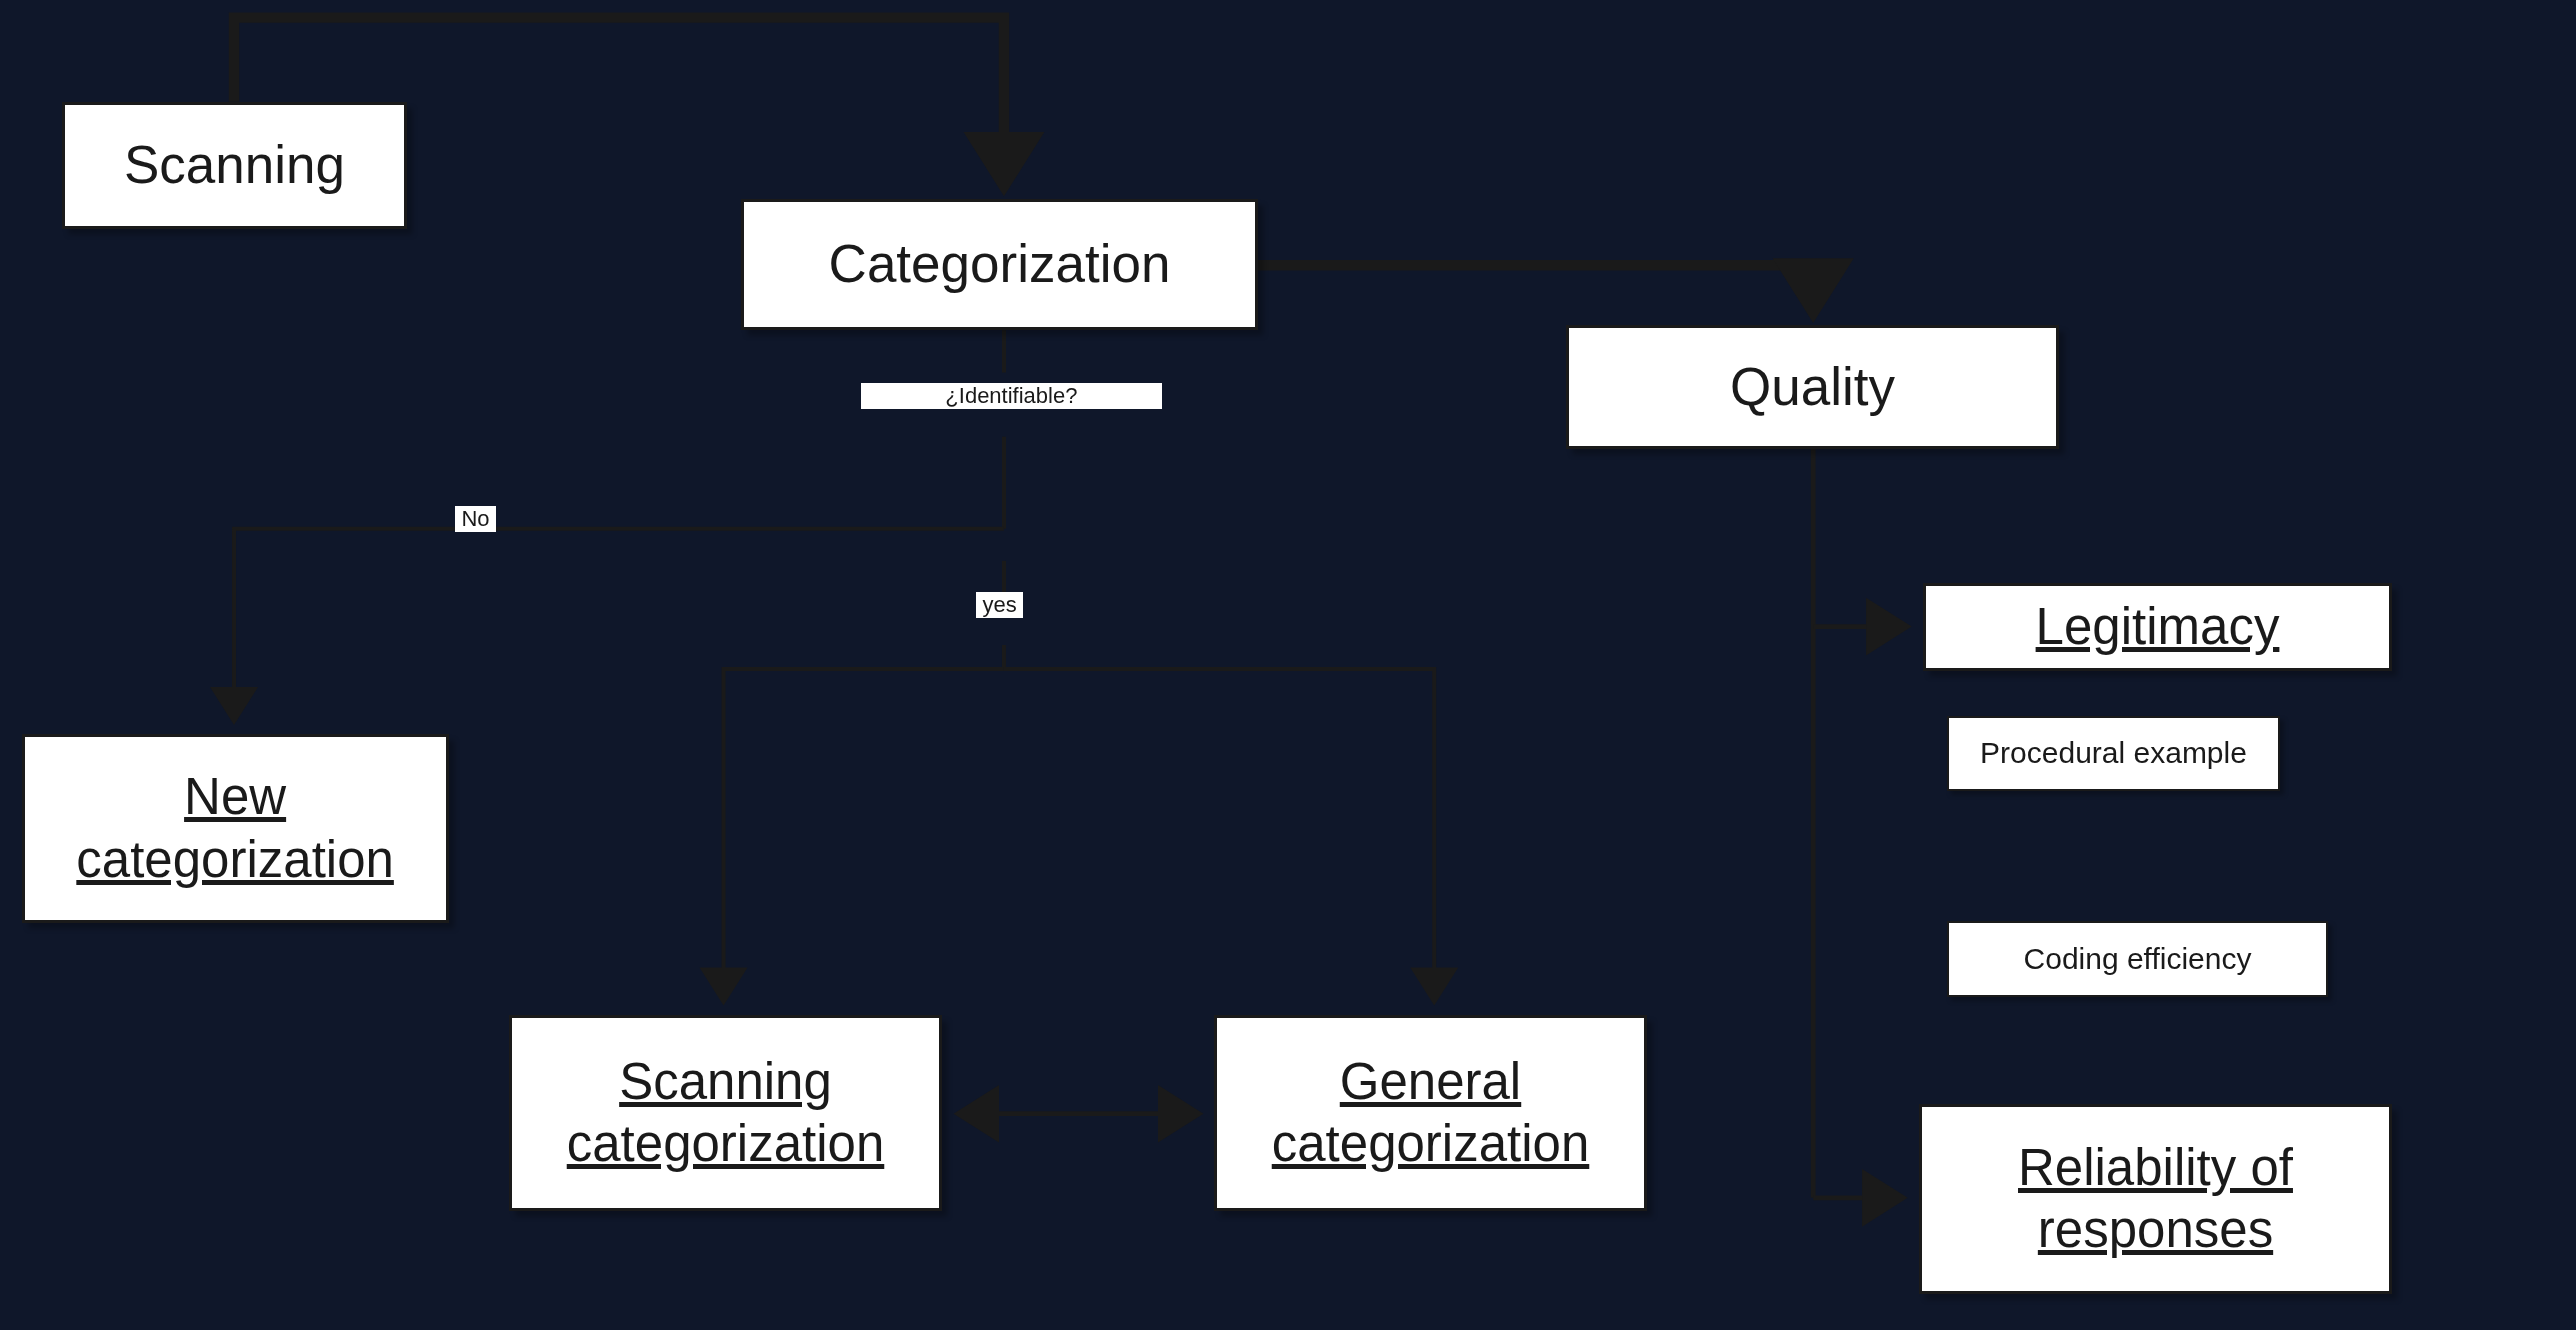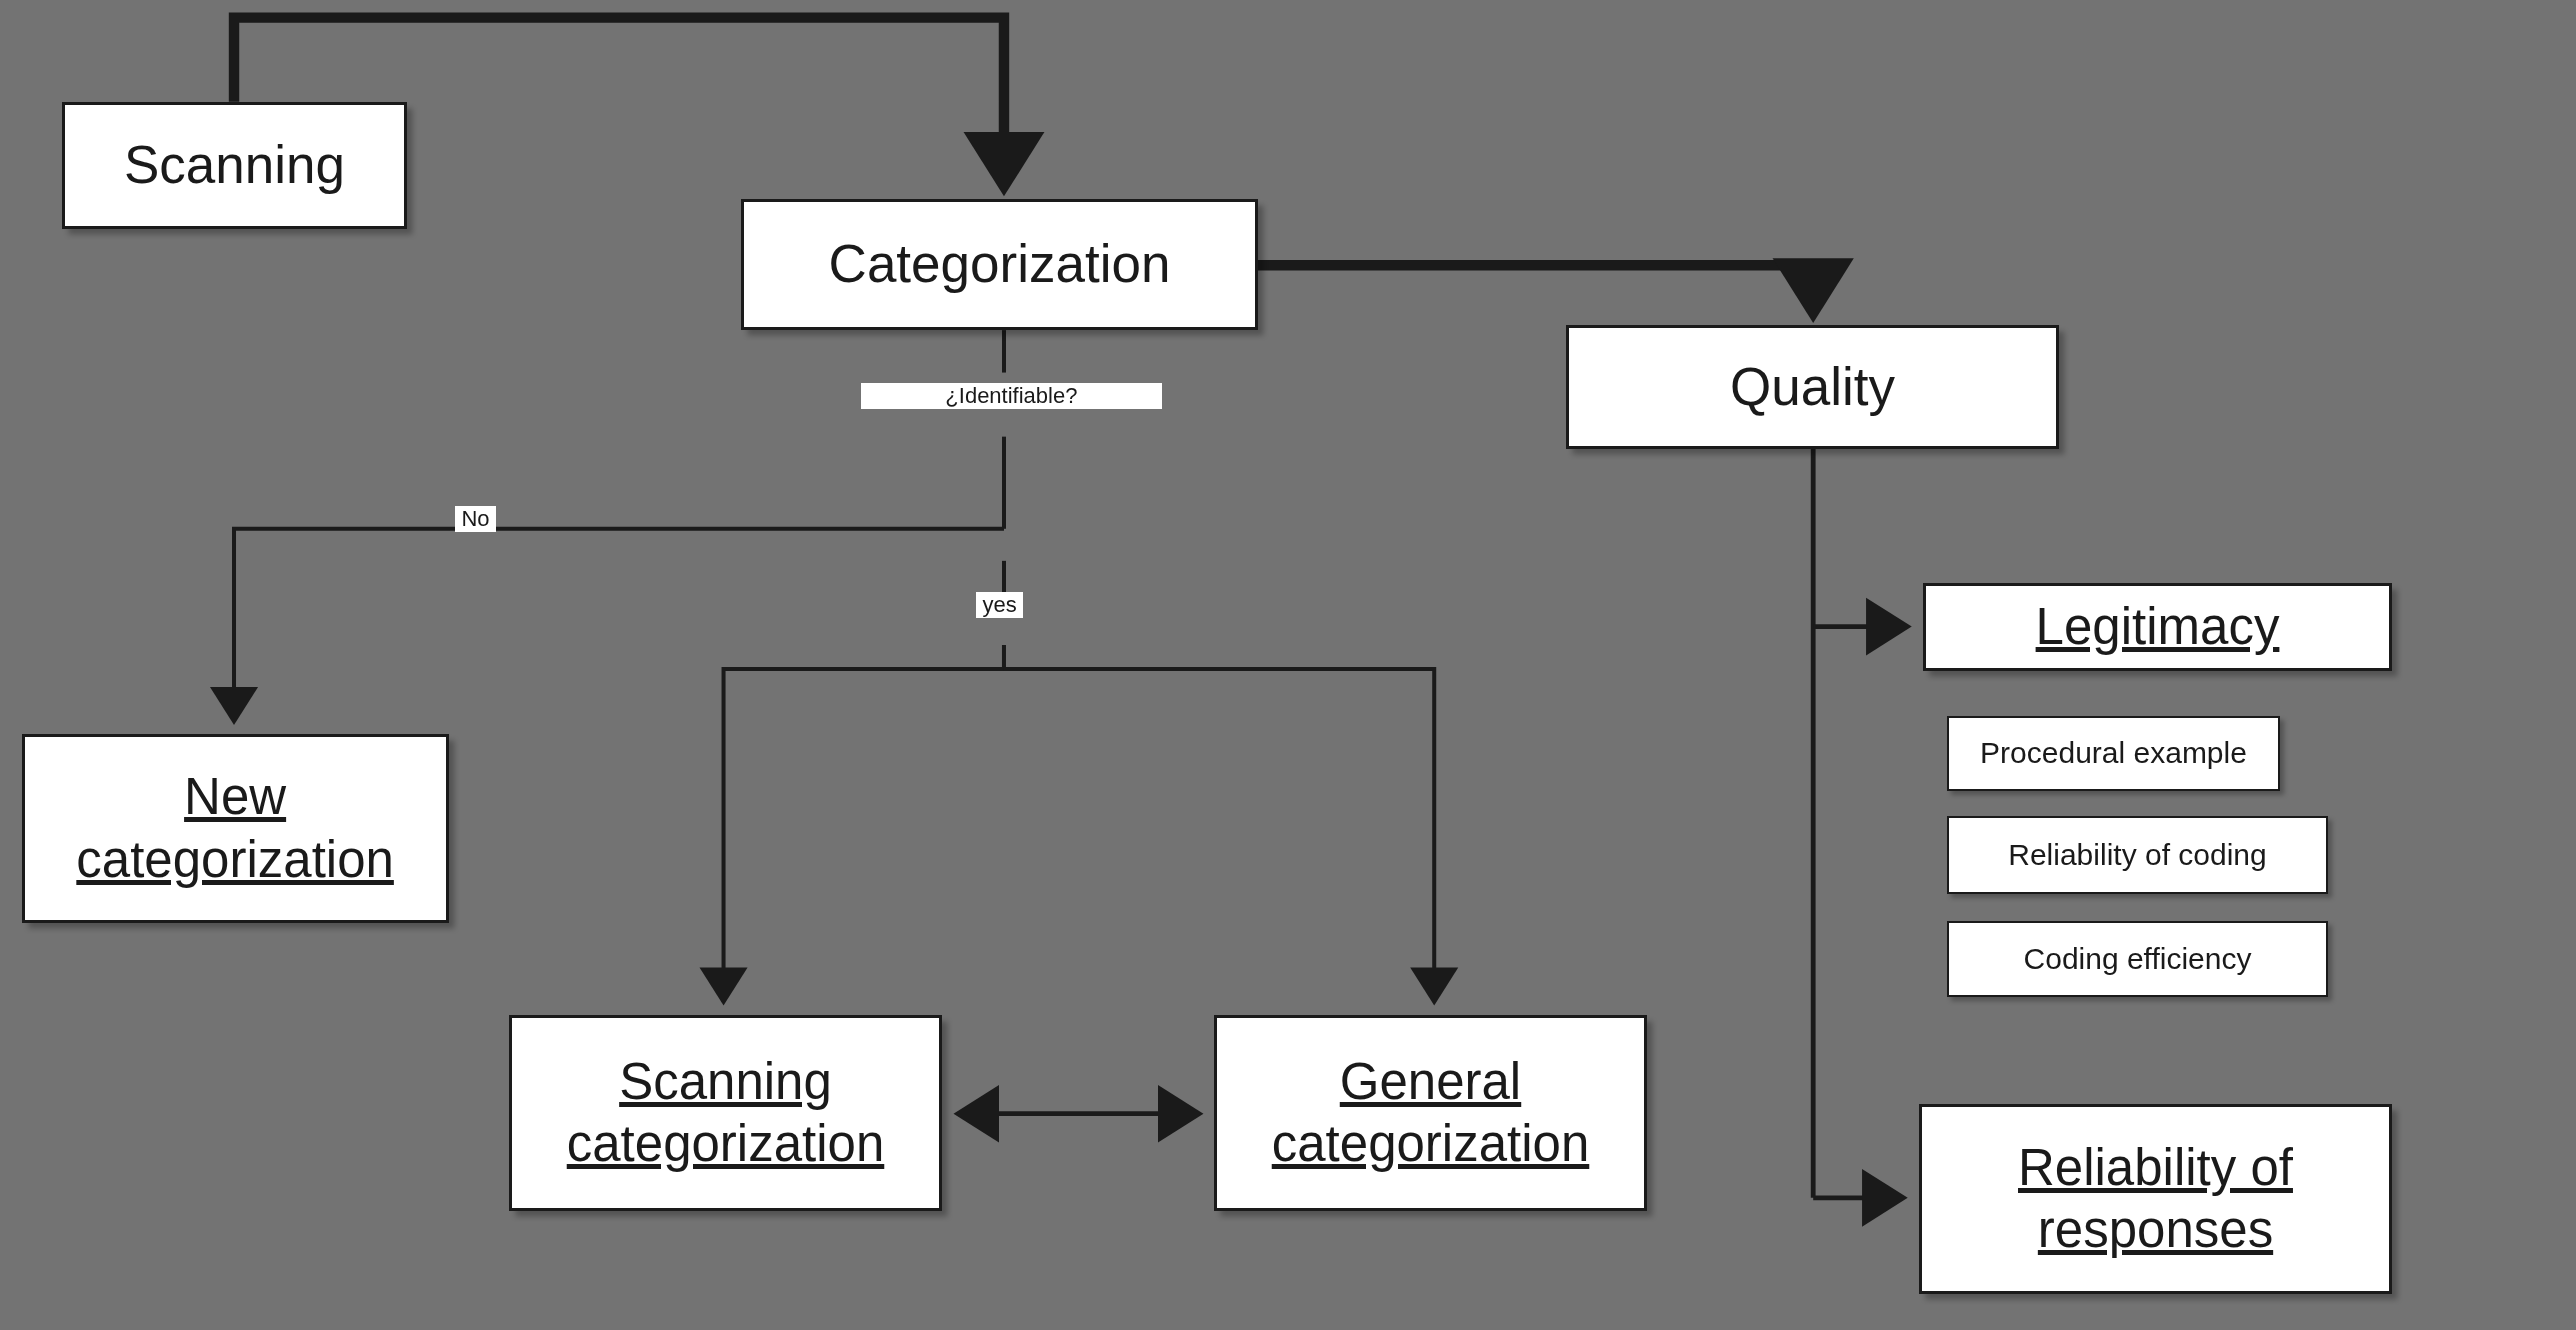--- a/index.html
+++ b/index.html
@@ -8,21 +8,21 @@
     padding: 0;
     background: #ffffff;
   }
   body {
     font-family: "Liberation Sans", sans-serif;
   }
   #canvas {
     position: relative;
     width: 2576px;
     height: 1330px;
-    background: #737373;
+    background: #0f172a;
     overflow: hidden;
   }
   #svg-layer {
     position: absolute;
     left: 0;
     top: 0;
     width: 2576px;
     height: 1330px;
     pointer-events: none;
   }
@@ -141,23 +141,20 @@
   </div>
 
   <div class="node fs-mid" style="left:1923px; top:583px; width:469px; height:88px;">
     <span class="label">Legitimacy</span>
   </div>
 
   <div class="node thin fs-tiny" style="left:1947px; top:716px; width:333px; height:75px;">
     <span class="label">Procedural example</span>
   </div>
 
-  <div class="node thin fs-tiny" style="left:1947px; top:816px; width:381px; height:78px;">
-    <span class="label">Reliability of coding</span>
-  </div>
 
   <div class="node thin fs-tiny" style="left:1947px; top:921px; width:381px; height:76px;">
     <span class="label">Coding efficiency</span>
   </div>
 
   <div class="node fs-mid" style="left:1919px; top:1104px; width:473px; height:190px; white-space:pre-line;">
     <span class="label">Reliability of
 responses</span>
   </div>
 

